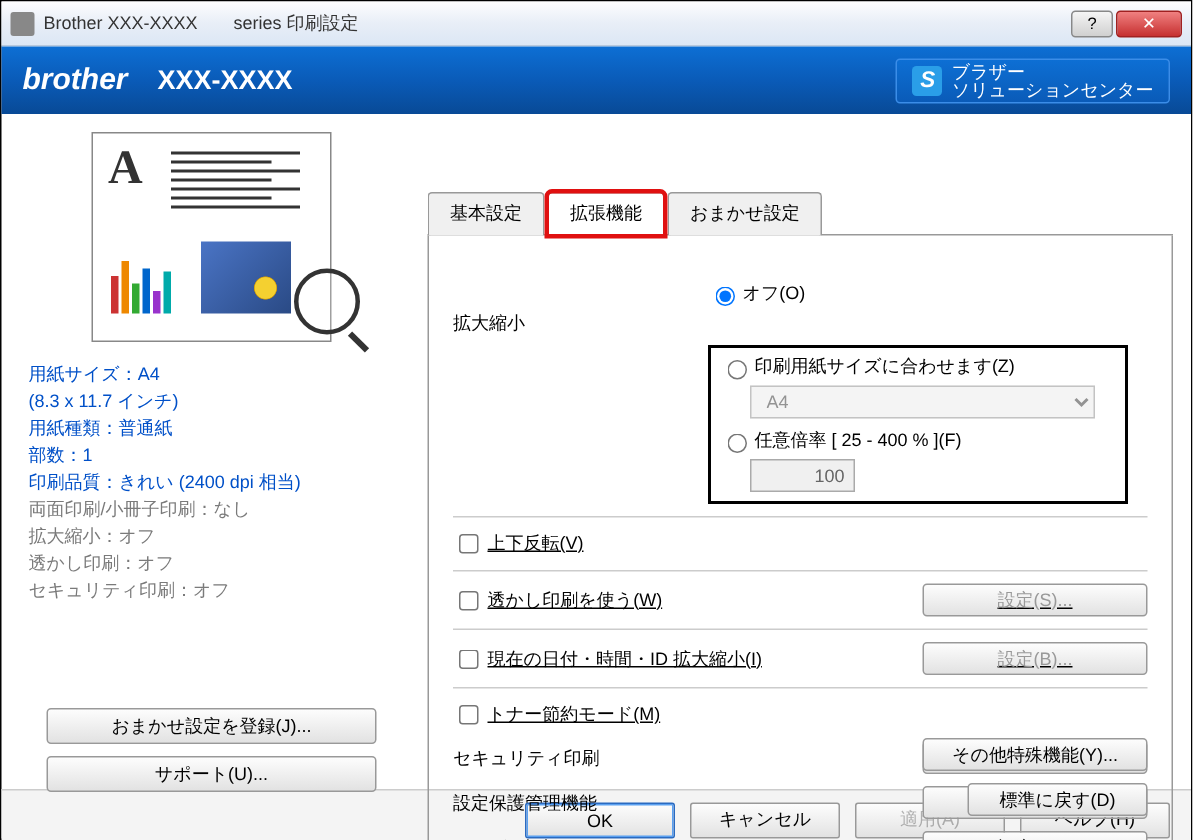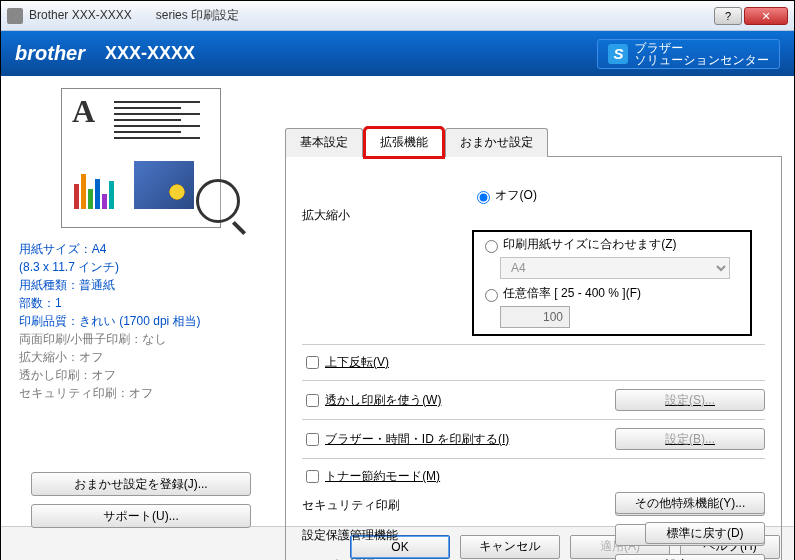--- a/index.html
+++ b/index.html
@@ -111,21 +111,21 @@
             <div class="bar b6"></div>
           </div>
         <div class="preview-photo"></div>
         <div class="preview-lens"></div>
       </div>
       <div class="info-list">
         <div class="info-blue">用紙サイズ：A4</div>
         <div class="info-blue">(8.3 x 11.7 インチ)</div>
         <div class="info-blue">用紙種類：普通紙</div>
         <div class="info-blue">部数：1</div>
-        <div class="info-blue">印刷品質：きれい (1700 dpi 相当)</div>
+        <div class="info-blue">印刷品質：きれい (2400 dpi 相当)</div>
         <div class="info-gray">両面印刷/小冊子印刷：なし</div>
         <div class="info-gray">拡大縮小：オフ</div>
         <div class="info-gray">透かし印刷：オフ</div>
         <div class="info-gray">セキュリティ印刷：オフ</div>
       </div>
       <div style="height:60px"></div>
       <button class="left-btn">おまかせ設定を登録(J)...</button>
       <button class="left-btn">サポート(U)...</button>
     </div>
 
@@ -171,21 +171,21 @@
         <div class="sep"></div>
         <div class="check-row">
           <input type="checkbox" style="">
           <span>透かし印刷を使う(W)</span>
           <div class="spacer"></div>
           <button class="small-btn" disabled="">設定(S)...</button>
         </div>
         <div class="sep"></div>
         <div class="check-row">
           <input type="checkbox" style="">
-          <span>ブラザー・時間・ID を印刷する(I)</span>
+          <span>現在の日付・時間・ID 拡大縮小(I)</span>
           <div class="spacer"></div>
           <button class="small-btn" disabled="">設定(B)...</button>
         </div>
         <div class="sep"></div>
         <div class="check-row">
           <input type="checkbox" style="">
           <span>トナー節約モード(M)</span>
         </div>
 
         <div class="plain-row">

